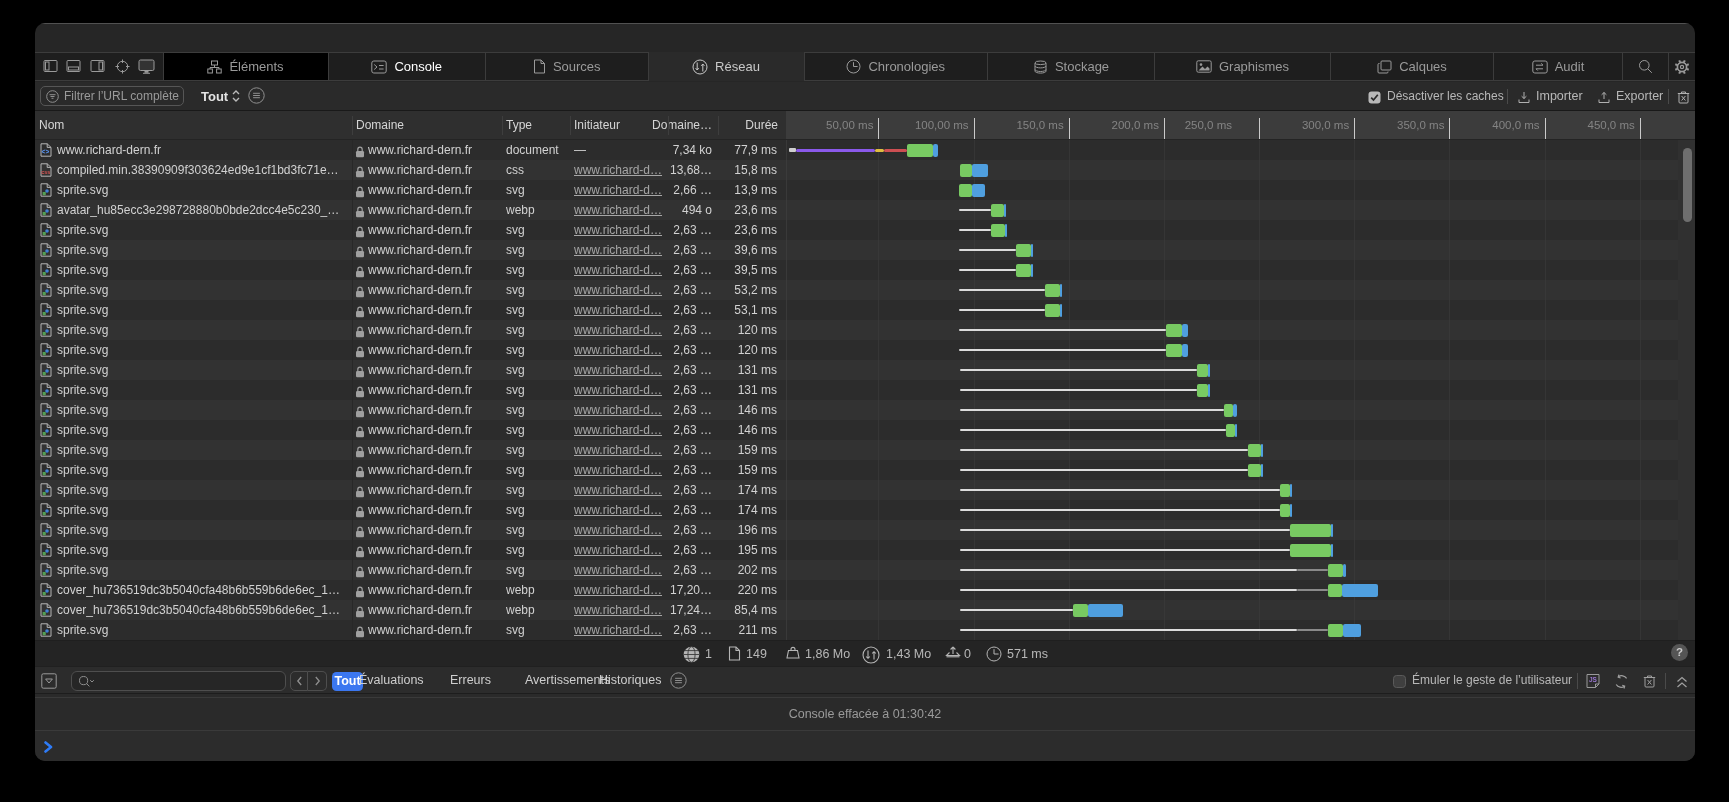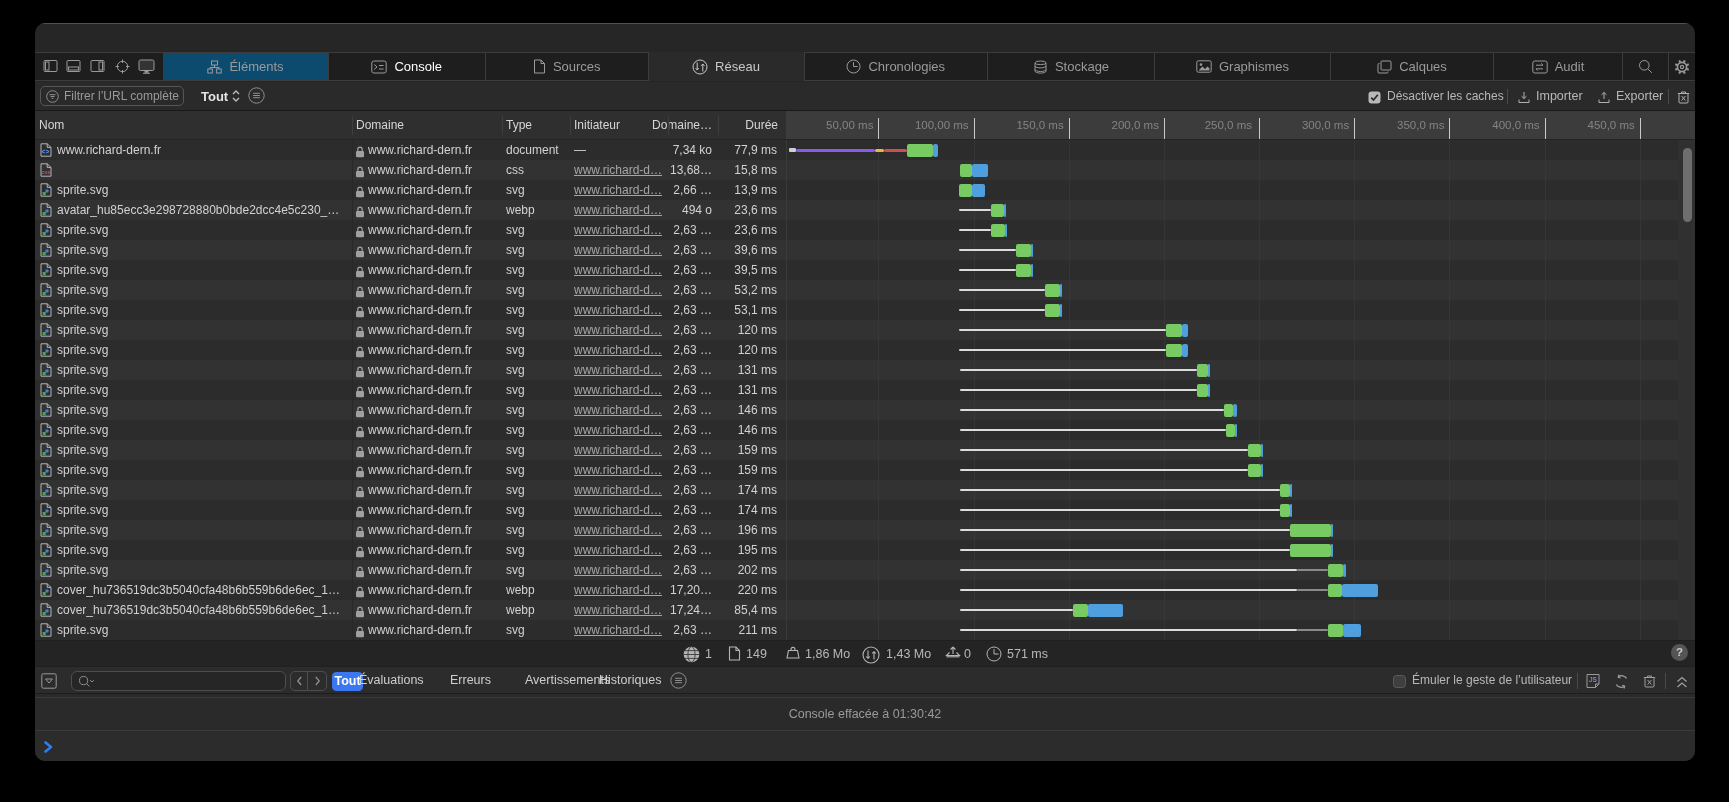--- a/index.html
+++ b/index.html
@@ -42,21 +42,21 @@
           <line x1="7.5" y1="0.5" x2="7.5" y2="4" stroke="#9a9a9a"></line>
           <line x1="7.5" y1="11" x2="7.5" y2="14.5" stroke="#9a9a9a"></line>
           <line x1="0.5" y1="7.5" x2="4" y2="7.5" stroke="#9a9a9a"></line>
           <line x1="11" y1="7.5" x2="14.5" y2="7.5" stroke="#9a9a9a"></line>
         </svg></div>
 <div class="abs" style="left:102.9px;top:6px"><svg width="17" height="15" viewBox="0 0 17 15" style="">
           <rect x="1" y="1" width="15" height="10.5" rx="1.5" fill="#333" stroke="#9a9a9a"></rect>
           <rect x="6.5" y="12" width="4" height="1.8" fill="#9a9a9a"></rect>
           <rect x="5" y="13.8" width="7" height="1" fill="#9a9a9a"></rect>
         </svg></div>
-<div class="tab" style="left:127.5px;width:165.0px;background:#0c4a6e;color:#9a9a9a">
+<div class="tab" style="left:127.5px;width:165.0px;background:#000000;color:#9a9a9a">
         <svg width="15" height="14" viewBox="0 0 15 14" style="">
           <rect x="4.5" y="1" width="6" height="4" fill="none" stroke="#9a9a9a"></rect>
           <line x1="7.5" y1="5" x2="7.5" y2="7.5" stroke="#9a9a9a"></line>
           <line x1="3" y1="7.5" x2="12" y2="7.5" stroke="#9a9a9a"></line>
           <line x1="3" y1="7.5" x2="3" y2="9" stroke="#9a9a9a"></line>
           <line x1="12" y1="7.5" x2="12" y2="9" stroke="#9a9a9a"></line>
           <rect x="0.8" y="9" width="4.6" height="4" fill="none" stroke="#9a9a9a"></rect>
           <rect x="9.6" y="9" width="4.6" height="4" fill="none" stroke="#9a9a9a"></rect>
         </svg>
         <span>Éléments</span>
@@ -206,21 +206,21 @@
 <div class="abs" style="left:683px;top:5px;width:1px;height:19px;background:#3e3e3e"></div>
 <div class="abs" style="left:751px;top:0;right:0;height:100%;background:#3c3c3c">
 <div class="abs" style="left:17.4px;top:0;width:70px;height:100%;display:flex;align-items:center;justify-content:flex-end;font-size:11.5px;color:#848484">50,00 ms</div>
 <div class="abs" style="left:92.4px;top:7px;width:1px;bottom:0;background:#d9d9d9;opacity:0.9"></div>
 <div class="abs" style="left:112.6px;top:0;width:70px;height:100%;display:flex;align-items:center;justify-content:flex-end;font-size:11.5px;color:#848484">100,00 ms</div>
 <div class="abs" style="left:187.6px;top:7px;width:1px;bottom:0;background:#d9d9d9;opacity:0.9"></div>
 <div class="abs" style="left:207.7px;top:0;width:70px;height:100%;display:flex;align-items:center;justify-content:flex-end;font-size:11.5px;color:#848484">150,0 ms</div>
 <div class="abs" style="left:282.7px;top:7px;width:1px;bottom:0;background:#d9d9d9;opacity:0.9"></div>
 <div class="abs" style="left:302.9px;top:0;width:70px;height:100%;display:flex;align-items:center;justify-content:flex-end;font-size:11.5px;color:#848484">200,0 ms</div>
 <div class="abs" style="left:377.9px;top:7px;width:1px;bottom:0;background:#d9d9d9;opacity:0.9"></div>
-<div class="abs" style="left:396px;top:0;width:70px;height:100%;display:flex;align-items:center;justify-content:flex-end;font-size:11.5px;color:#848484">250,0 ms</div>
+<div class="abs" style="left:376px;top:0;width:70px;height:100%;display:flex;align-items:center;justify-content:flex-end;font-size:11.5px;color:#848484">250,0 ms</div>
 <div class="abs" style="left:473.1px;top:7px;width:1px;bottom:0;background:#d9d9d9;opacity:0.9"></div>
 <div class="abs" style="left:493.2px;top:0;width:70px;height:100%;display:flex;align-items:center;justify-content:flex-end;font-size:11.5px;color:#848484">300,0 ms</div>
 <div class="abs" style="left:568.2px;top:7px;width:1px;bottom:0;background:#d9d9d9;opacity:0.9"></div>
 <div class="abs" style="left:588.4px;top:0;width:70px;height:100%;display:flex;align-items:center;justify-content:flex-end;font-size:11.5px;color:#848484">350,0 ms</div>
 <div class="abs" style="left:663.4px;top:7px;width:1px;bottom:0;background:#d9d9d9;opacity:0.9"></div>
 <div class="abs" style="left:683.6px;top:0;width:70px;height:100%;display:flex;align-items:center;justify-content:flex-end;font-size:11.5px;color:#848484">400,0 ms</div>
 <div class="abs" style="left:758.6px;top:7px;width:1px;bottom:0;background:#d9d9d9;opacity:0.9"></div>
 <div class="abs" style="left:778.8px;top:0;width:70px;height:100%;display:flex;align-items:center;justify-content:flex-end;font-size:11.5px;color:#848484">450,0 ms</div>
 <div class="abs" style="left:853.8px;top:7px;width:1px;bottom:0;background:#d9d9d9;opacity:0.9"></div>
 
@@ -287,20 +287,21 @@
 <div class="seg" style="left:849px;top:8.5px;width:23px;height:3px;background:#cd4f52"></div>
 <div class="seg" style="left:872px;top:3.5px;width:25.5px;height:13px;background:#78ca62;border-radius:2px"></div>
 <div class="seg" style="left:897.5px;top:3.5px;width:5.0px;height:13px;background:#4f9fdf;border-radius:2px"></div>
 </div>
 <div class="abs" style="top:20px;left:0;width:100%;height:20px">
 <div class="abs" style="left:5px;top:3px"><svg width="12" height="14" viewBox="0 0 12 14" style="">
             <path d="M1 0.8 H7.2 L11 4.4 V13.2 H1 Z" fill="none" stroke="#b5b5b5"></path>
             <path d="M7.2 0.8 V4.4 H11" fill="none" stroke="#b5b5b5"></path>
             <text x="1.2" y="11" font-size="5.4" font-weight="bold" fill="#d85555" font-family="Liberation Sans">css</text>
           </svg></div>
+<div class="rc" style="left:22px;width:293px">compiled.min.38390909f303624ed9e1cf1bd3fc71e…</div>
 <div class="abs" style="left:320px;top:4px"><svg width="10" height="12" viewBox="0 0 10 12" style="">
             <rect x="1" y="5" width="8" height="6.2" rx="1.2" fill="#a0a0a0"></rect>
             <path d="M2.8 5 V3.4 A2.2 2.2 0 0 1 7.2 3.4 V5" fill="none" stroke="#a0a0a0" stroke-width="1.2"></path>
           </svg></div>
 <div class="rc" style="left:333px;width:132px">www.richard-dern.fr</div>
 <div class="rc" style="left:471px;width:66px">css</div>
 <div class="rc link" style="left:539px;width:90px">www.richard-d…</div>
 <div class="rc num" style="left:593px;width:84px">13,68…</div>
 <div class="rc num" style="left:677px;width:65px">15,8 ms</div>
 <div class="seg" style="left:924.5px;top:3.5px;width:12.5px;height:13px;background:#78ca62;border-radius:2px"></div>

